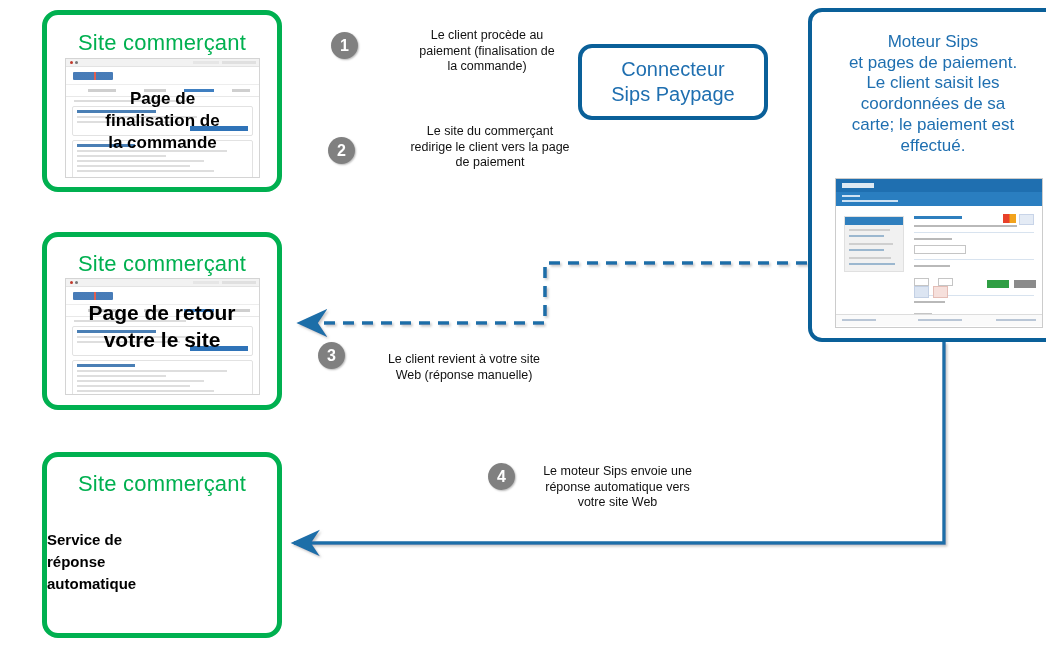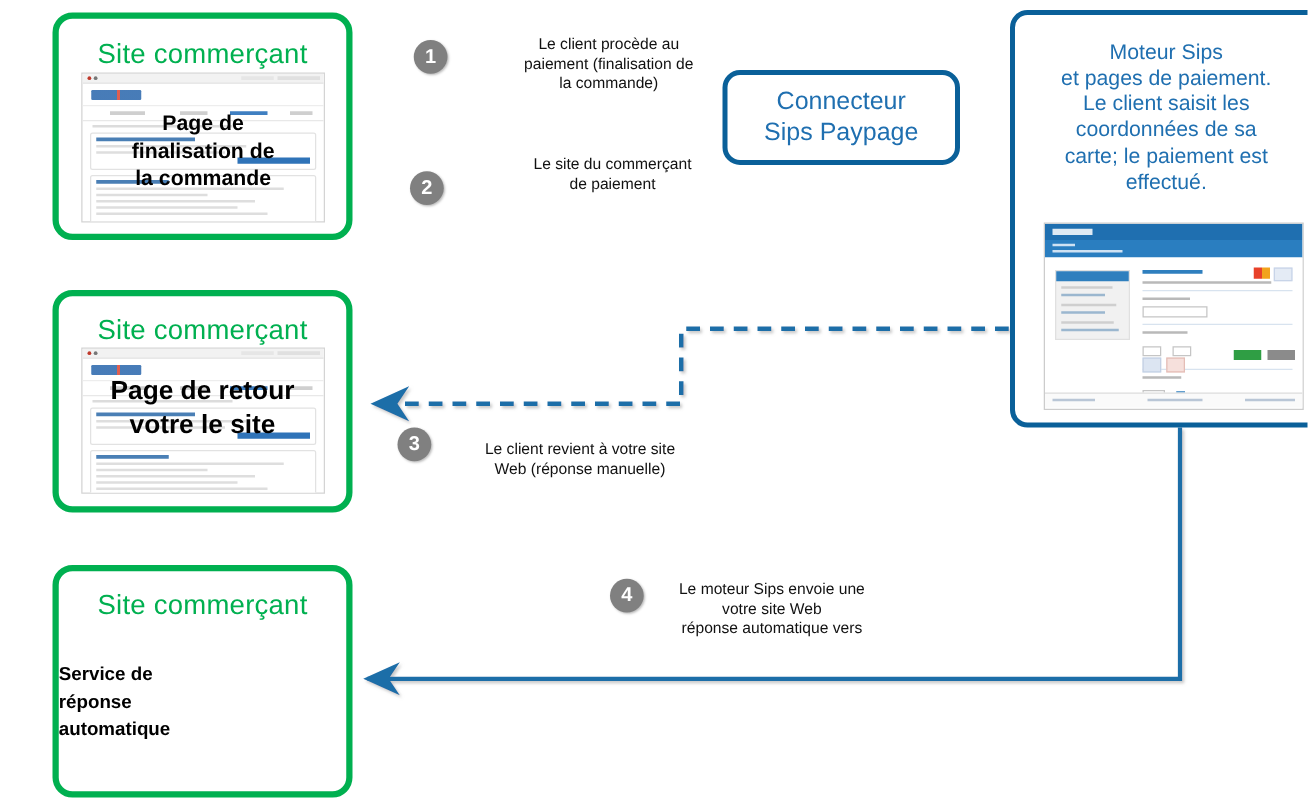--- a/index.html
+++ b/index.html
@@ -333,21 +333,21 @@
 
   <div class="green-box" style="left:10px; top:452px; width:240px; height:186px;">
     <div class="green-title" style="top:14px;">Site commerçant</div>
     <div class="plain-caption" style="left:0; right:0; top:72px; font-size:15px;">
       <div>Service de</div>
       <div>réponse</div>
       <div>automatique</div>
     </div>
   </div>
 
-  <div class="blue-box" style="left:546px; top:56px; width:190px; height:76px; display:flex; align-items:center; justify-content:center;">
+  <div class="blue-box" style="left:546px; top:44px; width:190px; height:76px; display:flex; align-items:center; justify-content:center;">
     <div class="connector-text">
       <div>Connecteur</div>
       <div>Sips Paypage</div>
     </div>
   </div>
 
   <div class="blue-box" style="left:776px; top:8px; width:260px; height:334px;">
     <div class="blue-text" style="padding:20px 10px 0 0;">
       <div>Moteur Sips</div>
       <div>et pages de paiement.</div>
@@ -423,33 +423,34 @@
     <div>Le client procède au</div>
     <div>paiement (finalisation de</div>
     <div>la commande)</div>
   </div>
 
   <div class="step-circle" style="left:296px; top:137px;">
     <span>2</span>
   </div>
   <div class="step-label" style="left:338px; top:124px; width:240px;">
     <div>Le site du commerçant</div>
+    <div>redirige le client vers la page</div>
     <div>de paiement</div>
   </div>
 
   <div class="step-circle" style="left:286px; top:342px;">
     <span>3</span>
   </div>
   <div class="step-label" style="left:322px; top:352px; width:220px;">
     <div>Le client revient à votre site</div>
     <div>Web (réponse manuelle)</div>
   </div>
 
   <div class="step-circle" style="left:456px; top:463px;">
     <span>4</span>
   </div>
   <div class="step-label" style="left:488px; top:464px; width:195px;">
     <div>Le moteur Sips envoie une</div>
+    <div>réponse automatique vers</div>
     <div>votre site Web</div>
-    <div>réponse automatique vers</div>
   </div>
 
 </div>
 
 </body></html>

